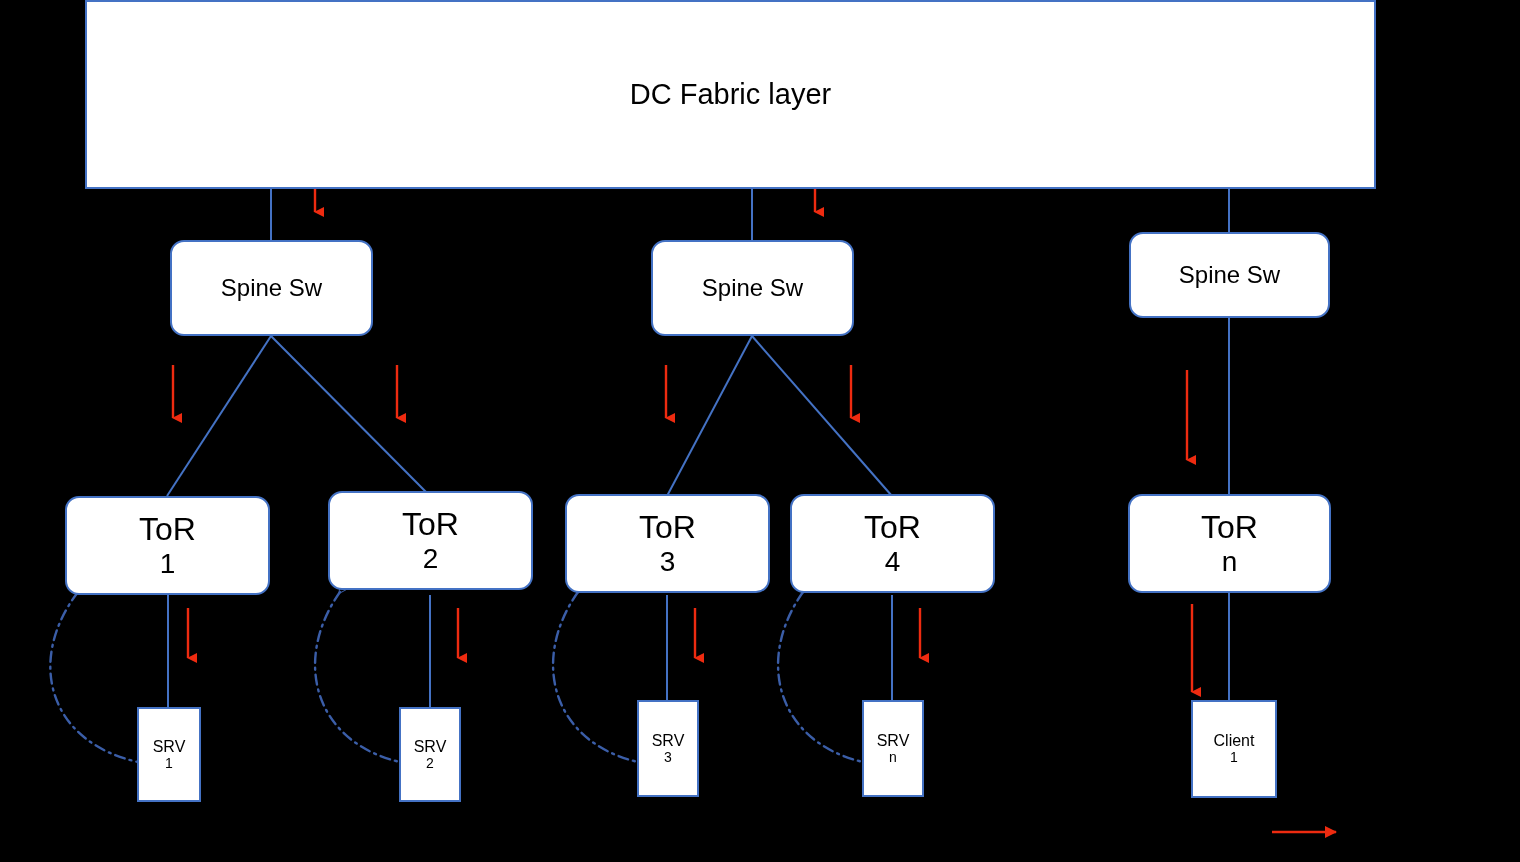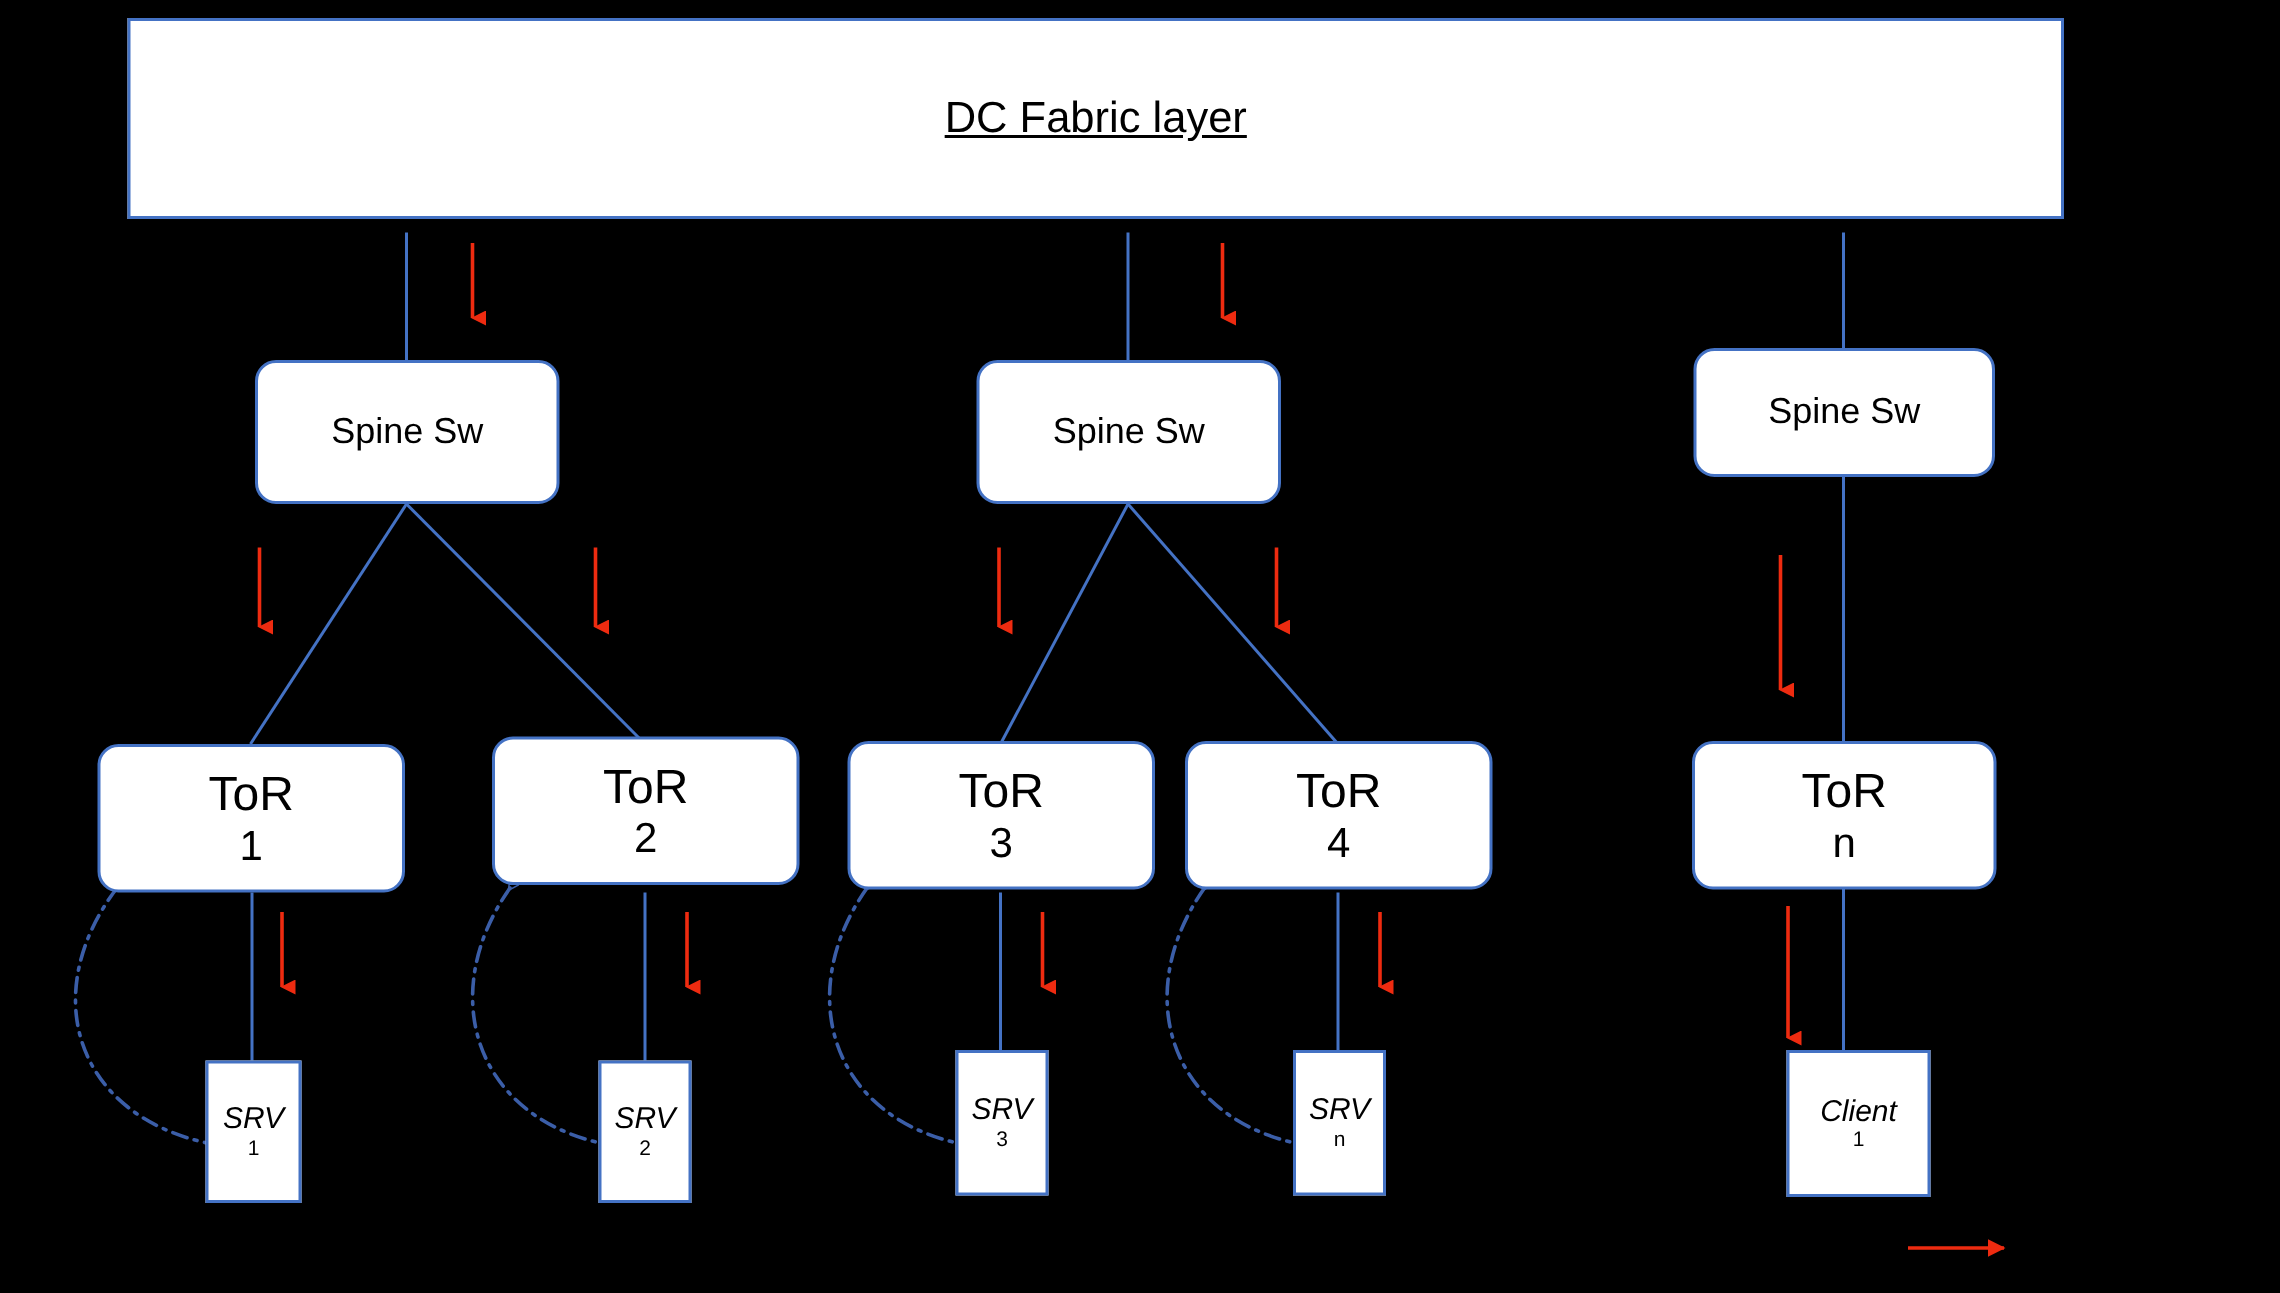--- a/index.html
+++ b/index.html
@@ -51,22 +51,21 @@
   .tor .title {
     font-size: 32px;
   }
   .tor .sub {
     font-size: 28px;
   }
   .srv {
     border-radius: 0;
   }
   .srv .title {
-    font-size: 20px;
-    font-style: italic;
+    font-size: 16px;
   }
   .srv .sub {
     font-size: 14px;
   }
 </style>
 </head>
 <body>
 
 <div id="stage">
 
@@ -129,21 +128,21 @@
     <g stroke="#EE2B10" stroke-width="2.4" fill="none" marker-end="url(#redArrowDown)">
       <line x1="1187" y1="460" x2="1187" y2="370" transform="rotate(180 1187 415)"></line>
       <line x1="1192" y1="692" x2="1192" y2="604" transform="rotate(180 1192 648)"></line>
     </g>
 
     <g>
       <line x1="1272" y1="832" x2="1336" y2="832" stroke="#EE2B10" stroke-width="2.4" marker-end="url(#redArrowRight)"></line>
     </g>
   </svg>
 
-  <div class="node fabric" style="left:85px; top:12px; width:1291px; height:134px;text-decoration:underline;">
+  <div class="node fabric" style="left:85px; top:0; width:1291px; height:189px;">
     <div class="title">DC Fabric layer</div>
   </div>
 
   <div class="node rounded spine" style="left:170px; top:240px; width:203px; height:96px;">
     <div class="title">Spine Sw</div>
   </div>
 
   <div class="node rounded spine" style="left:651px; top:240px; width:203px; height:96px;">
     <div class="title">Spine Sw</div>
   </div>
@@ -190,18 +189,18 @@
   <div class="node srv" style="left:637px; top:700px; width:62px; height:97px;">
     <div class="title">SRV</div>
     <div class="sub">3</div>
   </div>
 
   <div class="node srv" style="left:862px; top:700px; width:62px; height:97px;">
     <div class="title">SRV</div>
     <div class="sub">n</div>
   </div>
 
-  <div class="node srv" style="left:1191px; top:700px; width:96px; height:98px;">
+  <div class="node srv" style="left:1191px; top:700px; width:86px; height:98px;">
     <div class="title">Client</div>
     <div class="sub">1</div>
   </div>
 
 </div>
 
 </body></html>

